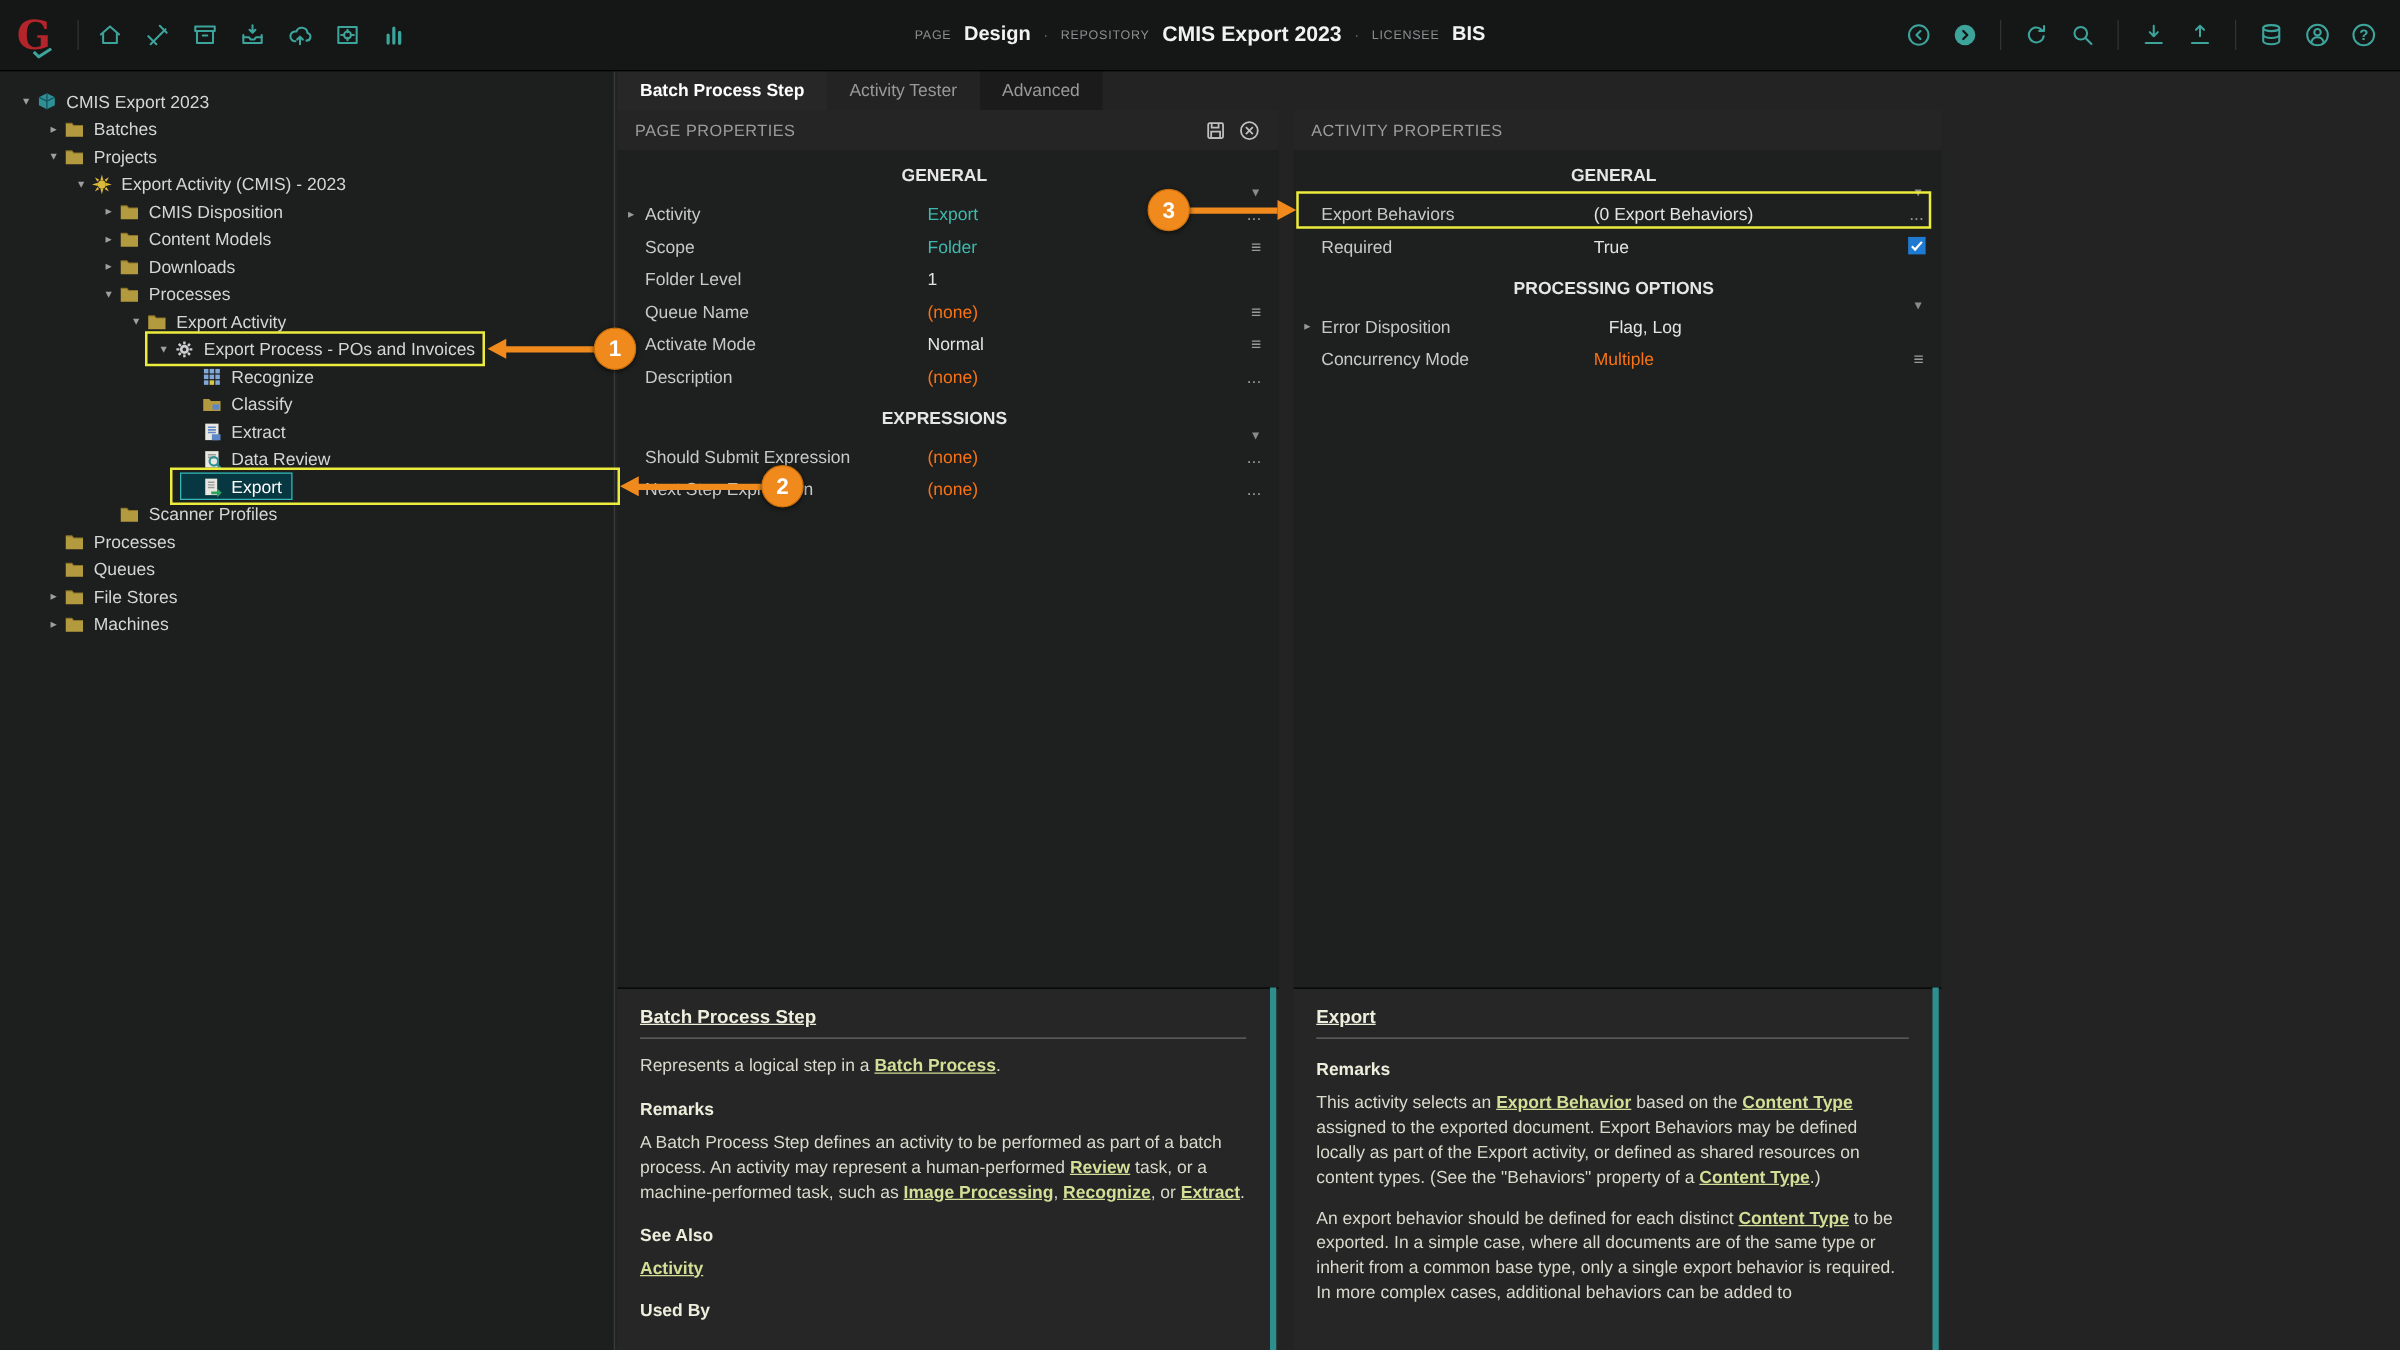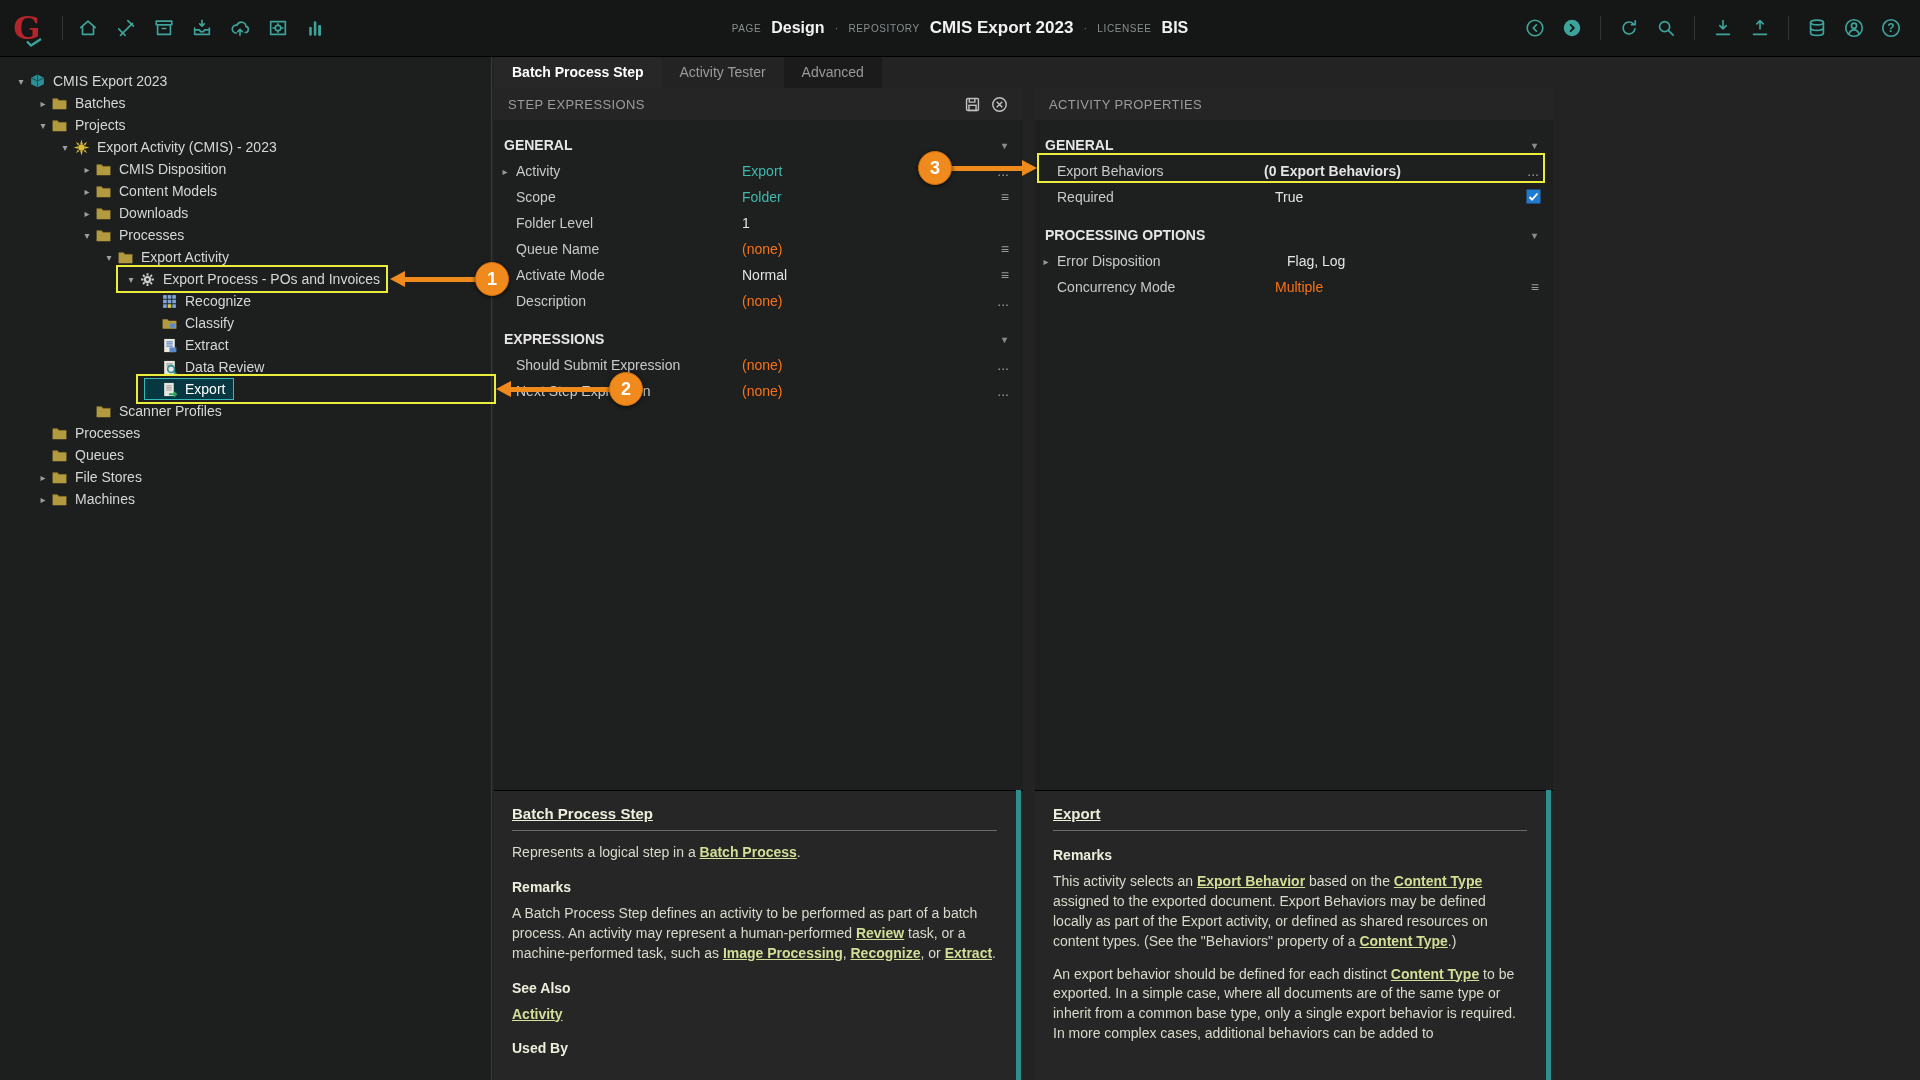--- a/index.html
+++ b/index.html
@@ -43,21 +43,21 @@
   
   .panel-header{position:absolute;height:32px;background:#252526;display:flex;align-items:center;
     padding:0 14px;box-sizing:border-box;color:#9c9c9c;font-size:13px;letter-spacing:.4px;z-index:1;}
   #steph{left:494px;top:88px;width:529px;}
   #acth{left:1035px;top:88px;width:518px;}
   .ph-icons{margin-left:auto;display:flex;gap:8px;}
   .grid{position:absolute;background:#1e1f1f;box-sizing:border-box;padding-top:12px;z-index:1;}
   #grid-center{left:494px;top:120px;width:529px;height:670px;}
   #grid-right{left:1035px;top:120px;width:518px;height:670px;}
   .sec-h{height:26px;display:flex;align-items:center;padding:0 16px 0 10px;font-weight:bold;
-    color:#e6e6e6;font-size:14px;}
+    color:#e6e6e6;font-size:14px;flex-direction:column;}
   .sec-h .chev{margin-left:auto;color:#8a8a8a;font-size:10px;}
   .prow{height:26px;display:flex;align-items:center;font-size:14px;color:#c9c9c9;position:relative;}
   .prow .exp{width:22px;text-align:center;color:#9a9a9a;font-size:10px;flex:none;}
   .prow .pvalue{position:absolute;top:0;height:26px;display:flex;align-items:center;color:#e4e4e4;}
   .pvalue.teal{color:#3fb9ae;}
   .pvalue.muted{color:#f97316;}
   .ptrail{position:absolute;right:14px;top:0;height:26px;display:flex;align-items:center;color:#9a9a9a;font-size:14px;}
   .pcheck{position:absolute;right:12px;top:5px;}
   .sec-gap{height:12px;}
   
@@ -584,21 +584,21 @@
     </div>
 </div>
 
 <div class="tabbar">
   <div class="tab active">Batch Process Step</div>
   <div class="tab">Activity Tester</div>
   <div class="tab dark">Advanced</div>
 </div>
 
 <div class="panel-header" id="steph">
-  <span>STEP EXPRESSIONS</span>
+  <span>PAGE PROPERTIES</span>
   <span class="ph-icons" id="steph-icons">
       <span style="display: inline-flex;">
         <span class="ic" style="position: relative;">
           <svg width="19" height="19" viewBox="0 0 24 24" fill="none" stroke="#c0c0c0" stroke-width="1.8">
             <rect x="4.5" y="4.5" width="15" height="15" rx="1.5"></rect>
             <path d="M8 4.5V9h7V4.5"></path>
             <rect x="7.5" y="13" width="9" height="6.5"></rect>
           </svg>
         </span>
       </span>
@@ -676,21 +676,21 @@
   <span>ACTIVITY PROPERTIES</span>
 </div>
 <div class="grid" id="grid-right">
     <div class="sec-h">
       <span>GENERAL</span>
       <span class="chev">▾</span>
     </div>
     <div class="prow">
       <span class="exp"></span>
       <span class="plabel">Export Behaviors</span>
-      <span class="pvalue plain" style="left: 229px; font-weight: bold;">(0 Export Behaviors)</span>
+      <span class="pvalue plain" style="left: 240px;">(0 Export Behaviors)</span>
       <span class="ptrail">...</span>
     </div>
     <div class="prow">
       <span class="exp"></span>
       <span class="plabel">Required</span>
       <span class="pvalue plain" style="left: 240px;">True</span>
       <span class="pcheck"><svg width="15" height="15" viewBox="0 0 15 15">
           <rect x="0.5" y="0.5" width="14" height="14" fill="#1f7ad1"></rect>
           <path d="M3.5 8l2.6 2.6L11.5 4.5" stroke="#fff" stroke-width="1.8" fill="none"></path>
         </svg></span>

